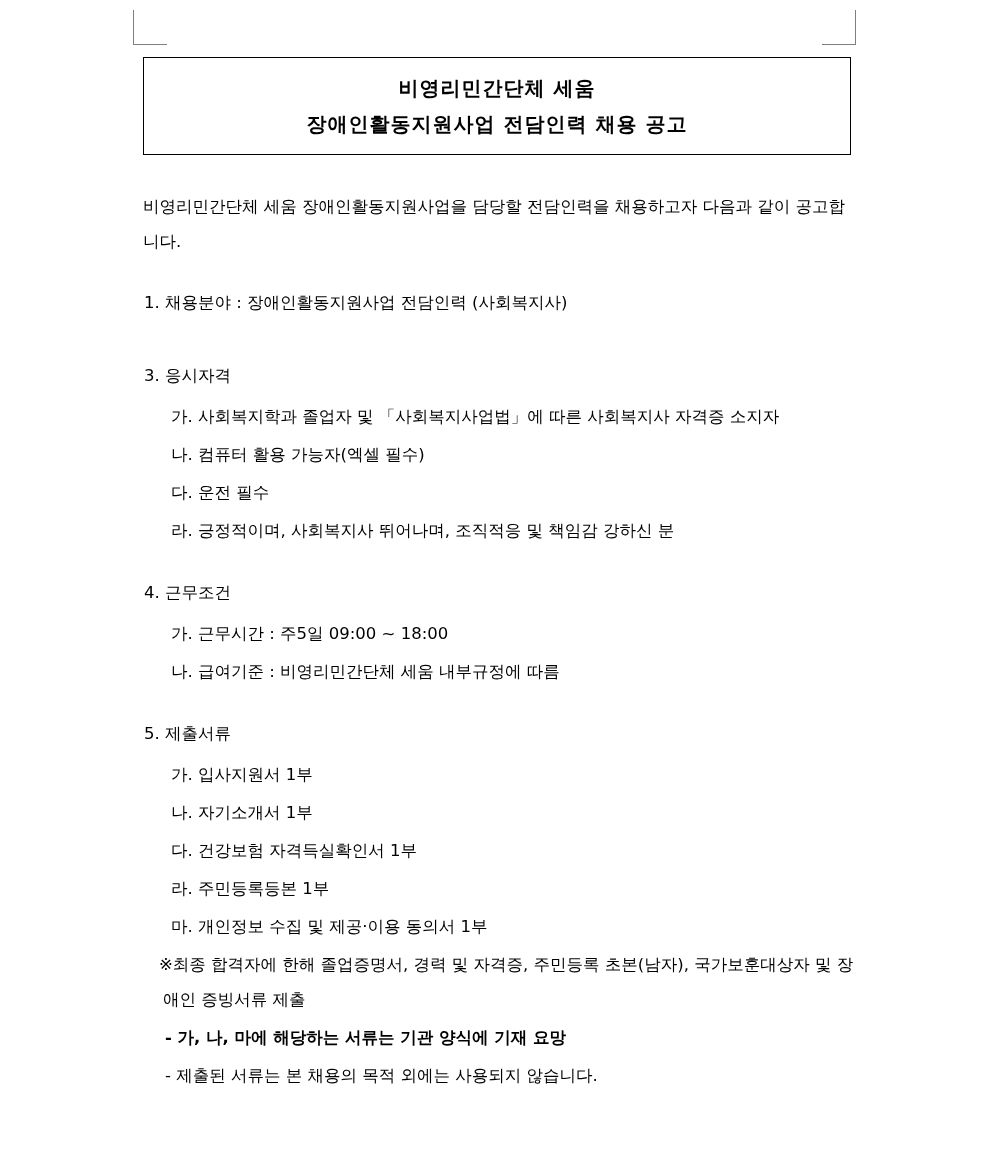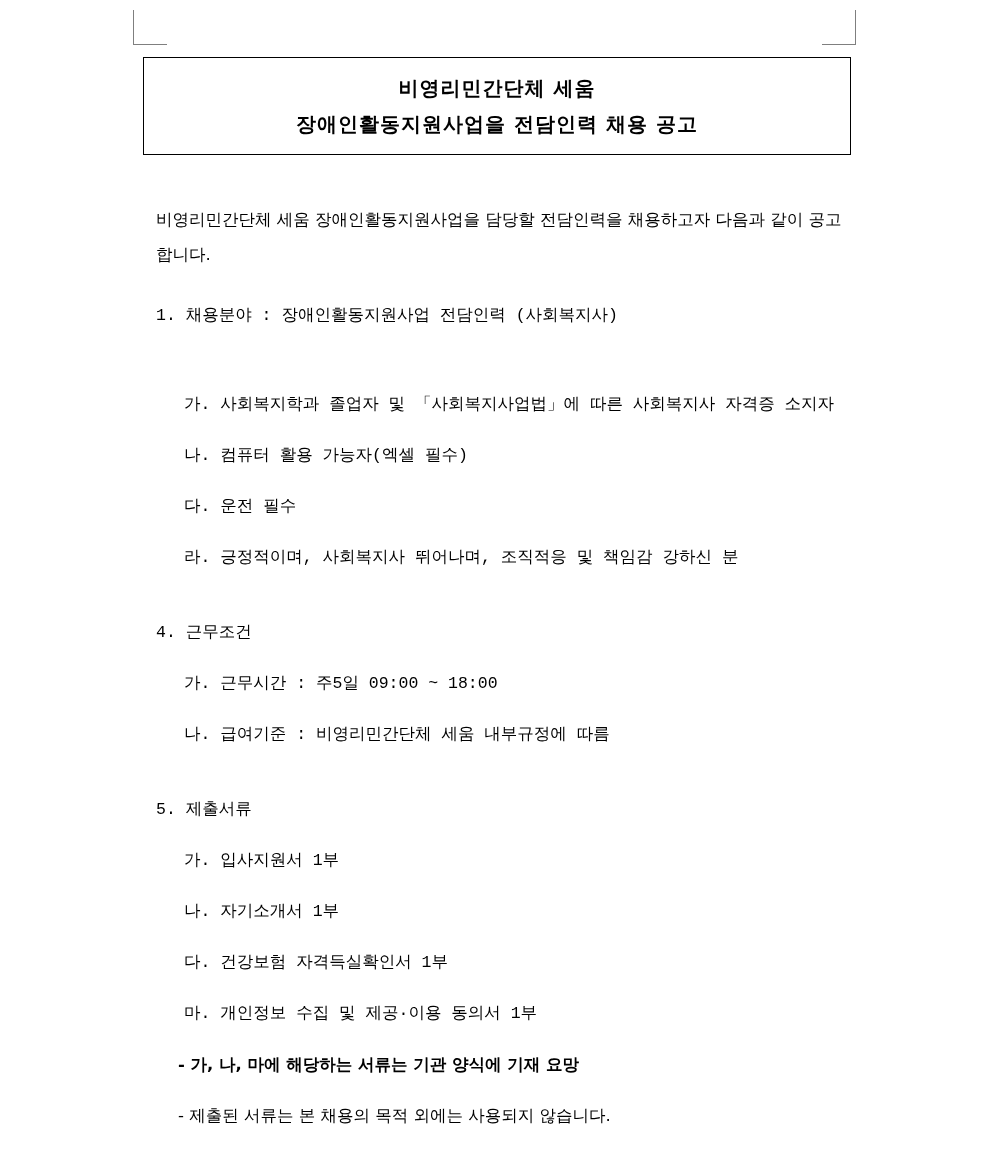--- a/index.html
+++ b/index.html
@@ -56,34 +56,33 @@
   .body-wrap {
     position: absolute;
     left: 140px;
     top: 186px;
     width: 720px;
     font-size: 16.5px;
     line-height: 35px;
   }
 
   .para {
-    margin: 16px;
+    margin: 3px;
     white-space: pre-wrap;
   }
   .intro {
     margin-bottom: 26px;
   }
   .section {
-    margin: 0 0 6px 16px;
-    font-family: Liberation Mono, monospace;
+    margin: 0 0 6px 4px;
   }
   .spacer-sm { height: 16px; }
   .spacer-md { height: 24px; }
 
-  .indent-1 { padding-left: 28px; font-family: Liberation Mono, monospace; }
+  .indent-1 { padding-left: 28px; }
   .bold { font-weight: bold; }
 
   .note {
     white-space: pre-wrap;
   }
   .dash-line {
     padding-left: 22px;
   }
 </style>
 </head>
@@ -91,45 +90,48 @@
 
 <div class="page">
 
   <div class="crop-mark crop-v" style="left:133px; top:10px;"></div>
   <div class="crop-mark crop-h" style="left:133px; top:44px;"></div>
   <div class="crop-mark crop-v" style="left:855px; top:10px;"></div>
   <div class="crop-mark crop-h" style="left:822px; top:44px;"></div>
 
   <div class="title-box">
     <div class="title-line">비영리민간단체 세움</div>
-    <div class="title-line">장애인활동지원사업을 전담인력 채용 공고</div>
+    <div class="title-line">장애인활동지원사업 전담인력 채용 공고</div>
   </div>
 
   <div class="body-wrap">
 
     <p class="para intro">비영리민간단체 세움 장애인활동지원사업을 담당할 전담인력을 채용하고자 다음과 같이 공고합니다.</p>
 
     <p class="para section">1. 채용분야 : 장애인활동지원사업 전담인력 (사회복지사)</p>
     <div class="spacer-sm"></div>
 
     <div class="spacer-sm"></div>
 
+    <p class="para section">3. 응시자격</p>
     <p class="para indent-1">가. 사회복지학과 졸업자 및 「사회복지사업법」에 따른 사회복지사 자격증 소지자</p>
     <p class="para indent-1">나. 컴퓨터 활용 가능자(엑셀 필수)</p>
     <p class="para indent-1">다. 운전 필수</p>
     <p class="para indent-1">라. 긍정적이며, 사회복지사 뛰어나며, 조직적응 및 책임감 강하신 분</p>
     <div class="spacer-md"></div>
 
     <p class="para section">4. 근무조건</p>
     <p class="para indent-1">가. 근무시간 : 주5일 09:00 ~ 18:00</p>
     <p class="para indent-1">나. 급여기준 : 비영리민간단체 세움 내부규정에 따름</p>
     <div class="spacer-md"></div>
 
     <p class="para section">5. 제출서류</p>
     <p class="para indent-1">가. 입사지원서 1부</p>
     <p class="para indent-1">나. 자기소개서 1부</p>
     <p class="para indent-1">다. 건강보험 자격득실확인서 1부</p>
+    <p class="para indent-1">라. 주민등록등본 1부</p>
     <p class="para indent-1">마. 개인정보 수집 및 제공·이용 동의서 1부</p>
+    <p class="para note" style="padding-left:20px; text-indent:-4px;">※최종 합격자에 한해 졸업증명서, 경력 및 자격증, 주민등록 초본(남자), 국가보훈대상자 및 장애인 증빙서류 제출</p>
     <p class="para dash-line bold">- 가, 나, 마에 해당하는 서류는 기관 양식에 기재 요망</p>
     <p class="para dash-line">- 제출된 서류는 본 채용의 목적 외에는 사용되지 않습니다.</p>
 
   </div>
 </div>
 
 </body></html>

